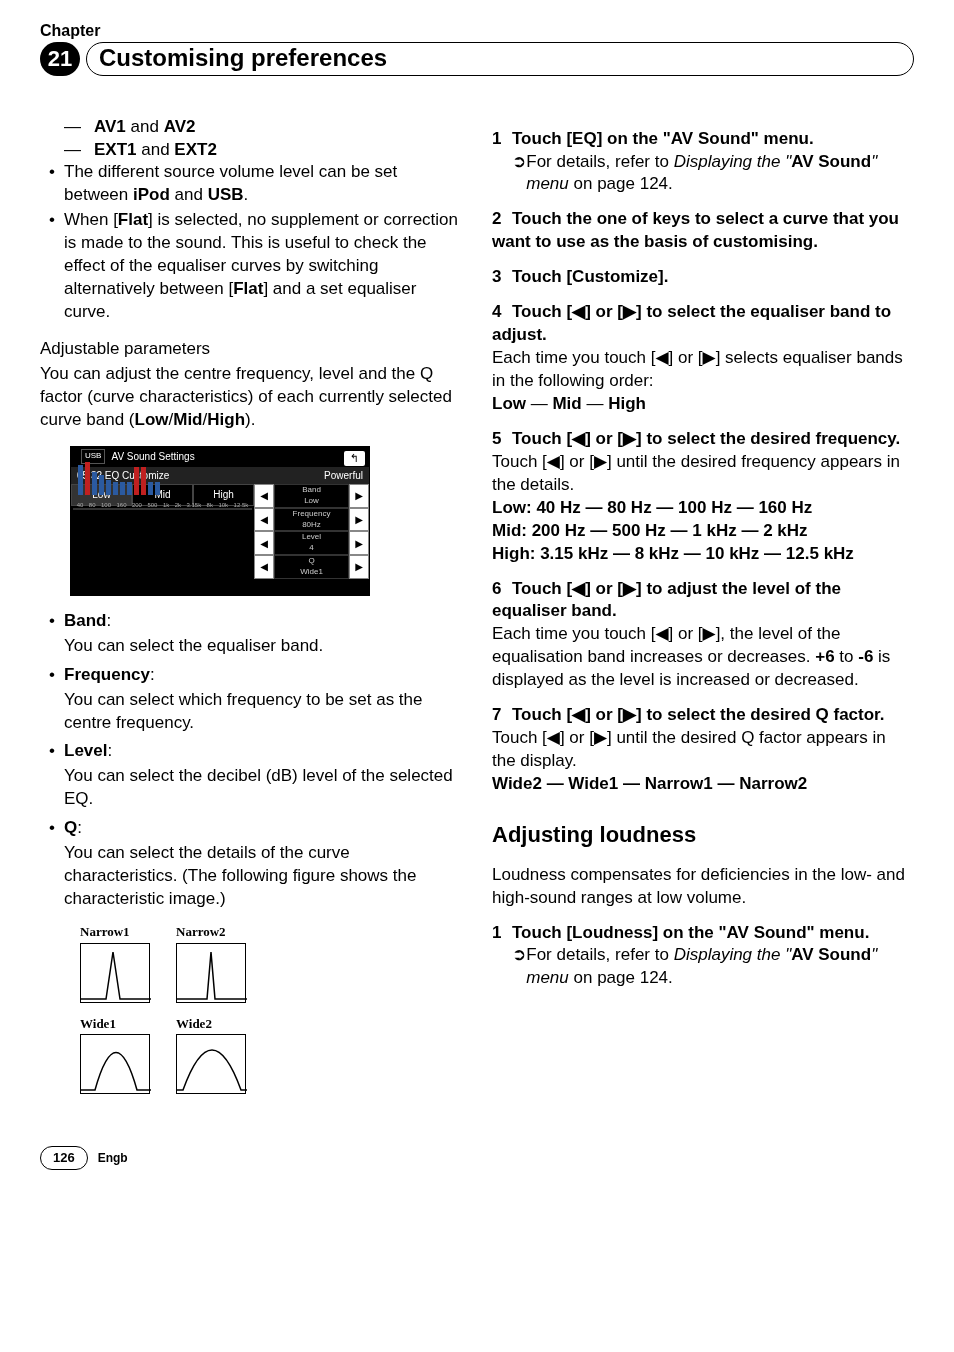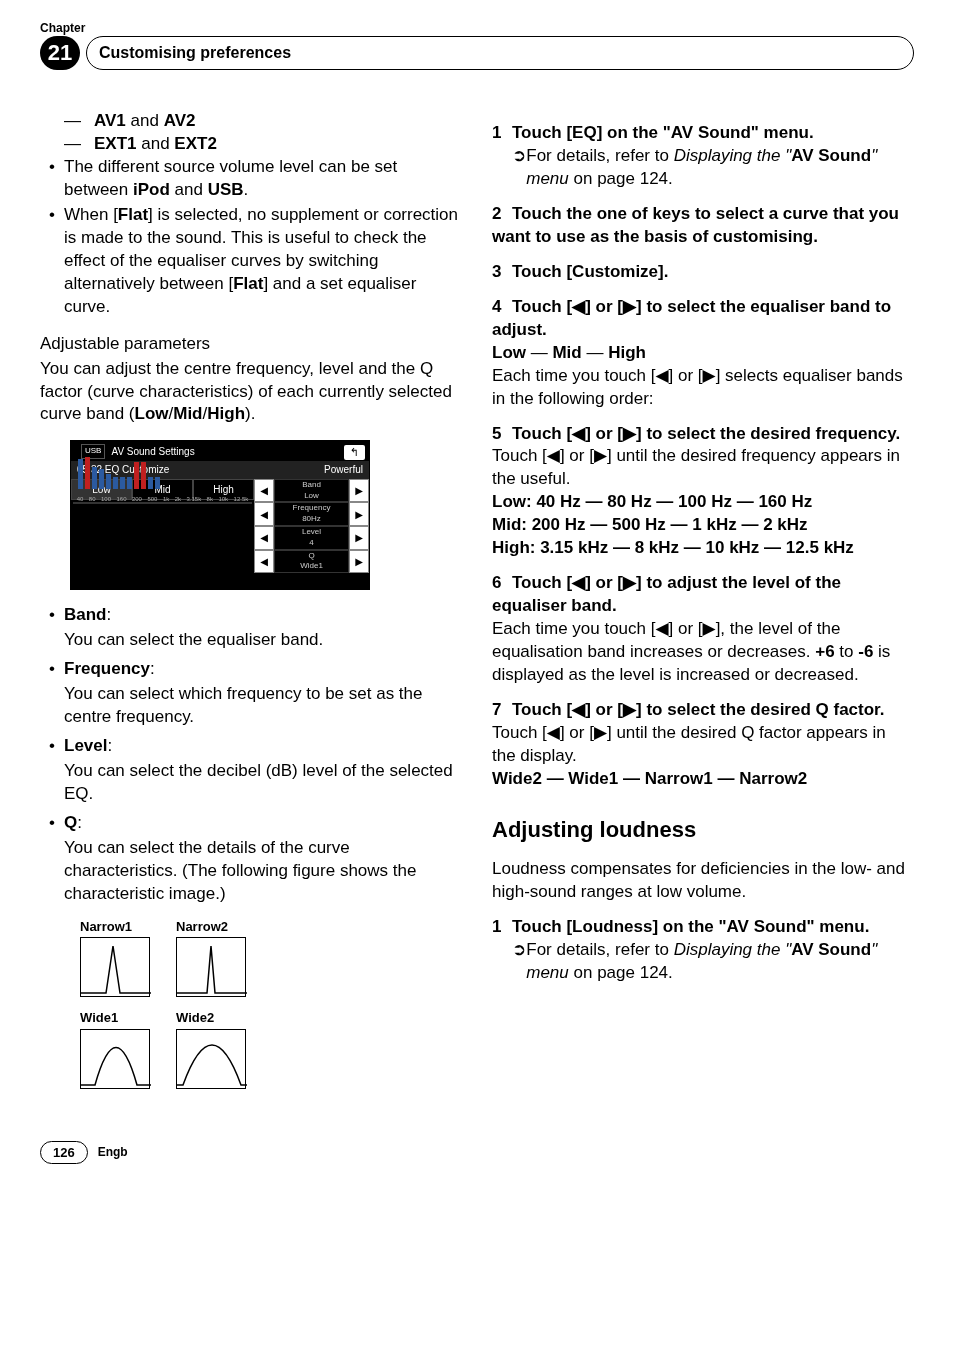--- a/index.html
+++ b/index.html
@@ -1,21 +1,21 @@
 <!DOCTYPE html>
 <html><head>
 <meta charset="utf-8">
 <style>
   * { margin: 0; padding: 0; box-sizing: border-box; }
   body { font-family: Arial, Helvetica, sans-serif; background: #fff; color: #000; width: 954px; margin: 0 auto; padding: 20px 40px 30px 40px; font-size: 17px; line-height: 1.35; }
   .page-header { position: relative; margin-bottom: 40px; }
-  .chapter-label { font-size: 12px; font-weight: bold; }
+  .chapter-label { font-size: 16px; font-weight: bold; }
   .ch-row { display: flex; align-items: center; text-align: center; }
   .ch-num { background: #000; color: #fff; font-weight: bold; font-size: 22px; width: 40px; height: 34px; border-radius: 17px; display: flex; align-items: center; justify-content: center; margin-right: 6px; }
-  .title-pill { flex: 1; border: 1.5px solid #000; border-radius: 17px; height: 34px; display: flex; align-items: center; padding-left: 12px; font-size: 16px; font-weight: bold; }
+  .title-pill { flex: 1; border: 1.5px solid #000; border-radius: 17px; height: 34px; display: flex; align-items: center; padding-left: 12px; font-size: 24px; font-weight: bold; }
   .columns { display: flex; gap: 30px; }
   .col { flex: 1; }
   .bullet-item { display: flex; margin-bottom: 2px; }
   .bullet-mark { width: 24px; flex-shrink: 0; text-align: center; }
   .sub-dash { display: flex; padding-left: 24px; }
   .sub-dash .dash { width: 30px; flex-shrink: 0; }
   .para { margin-top: 2px; }
   .section-h { font-weight: normal; margin-top: 14px; margin-bottom: 2px; }
   .term-list .bullet-item { margin-top: 6px; }
   .term-label { font-weight: bold; }
@@ -30,21 +30,21 @@
   .graph { flex: 1; position: relative; border: 1px solid #333; margin: 2px; }
   .bars { position: absolute; bottom: 14px; left: 4px; right: 4px; height: 50px; display: flex; gap: 2px; align-items: flex-end; }
   .bars span { width: 5px; background: #2b5aa0; }
   .bars span.r { background: #c02020; }
   .xlabels { position: absolute; bottom: 0; left: 0; right: 0; font-size: 6px; display: flex; justify-content: space-around; color: #aaa; }
   .controls { width: 115px; display: flex; flex-direction: column; }
   .ctrl-row { display: flex; flex: 1; }
   .ctrl-btn { width: 20px; background: #fff; color: #000; display: flex; align-items: center; justify-content: center; border: 1px solid #888; font-size: 10px; }
   .ctrl-lbl { flex: 1; background: #000; display: flex; flex-direction: column; align-items: center; justify-content: center; font-size: 8px; color: #ccc; border: 1px solid #333; }
   .back-btn { position: absolute; top: 4px; right: 4px; background: #fff; color: #000; padding: 0 6px; border-radius: 2px; font-size: 11px; }
-  .curves { margin: 12px 0 0 40px; }
+  .curves { margin: 12px 0 0 40px; font-family: Liberation Serif, serif; }
   .curve-row { display: flex; gap: 18px; margin-bottom: 12px; }
   .curve-cell { width: 78px; }
   .curve-cap { font-size: 13px; font-weight: bold; text-align: left; margin-bottom: 2px; }
   .curve-box { width: 70px; height: 60px; border: 1.5px solid #000; position: relative; }
   .step { margin-top: 12px; }
   .step-head { font-weight: bold; }
   .step-head .num { display: inline-block; width: 20px; }
   .ref-line { display: flex; padding-left: 20px; }
   .ref-icon { width: 18px; }
   .h2 { font-size: 22px; font-weight: bold; margin-top: 24px; margin-bottom: 14px; }
@@ -249,27 +249,27 @@
     <div class="step">
         <div class="step-head"><span class="num">2</span><span>Touch the one of keys to select a curve that you want to use as the basis of customising.</span></div>
       </div>
 
     <div class="step">
         <div class="step-head"><span class="num">3</span><span>Touch [Customize].</span></div>
       </div>
 
     <div class="step">
       <div class="step-head"><span class="num">4</span><span>Touch [◀] or [▶] to select the equaliser band to adjust.</span></div>
+      <div>Each time you touch [◀] or [▶] selects equaliser bands in the following order:</div>
       <div><b>Low</b><span> — </span><b>Mid</b><span> — </span><b>High</b></div>
-      <div>Each time you touch [◀] or [▶] selects equaliser bands in the following order:</div>
     </div>
 
     <div class="step">
       <div class="step-head"><span class="num">5</span><span>Touch [◀] or [▶] to select the desired frequency.</span></div>
-      <div>Touch [◀] or [▶] until the desired frequency appears in the useful.</div>
+      <div>Touch [◀] or [▶] until the desired frequency appears in the details.</div>
       <div><b>Low</b><b>: 40 Hz — 80 Hz — 100 Hz — 160 Hz</b></div>
       <div><b>Mid</b><b>: 200 Hz — 500 Hz — 1 kHz — 2 kHz</b></div>
       <div><b>High</b><b>: 3.15 kHz — 8 kHz — 10 kHz — 12.5 kHz</b></div>
     </div>
 
     <div class="step">
       <div class="step-head"><span class="num">6</span><span>Touch [◀] or [▶] to adjust the level of the equaliser band.</span></div>
       <div><span>Each time you touch [◀] or [▶], the level of the equalisation band increases or decreases. </span><b>+6</b><span> to </span><b>-6</b><span> is displayed as the level is increased or decreased.</span></div>
     </div>
 

